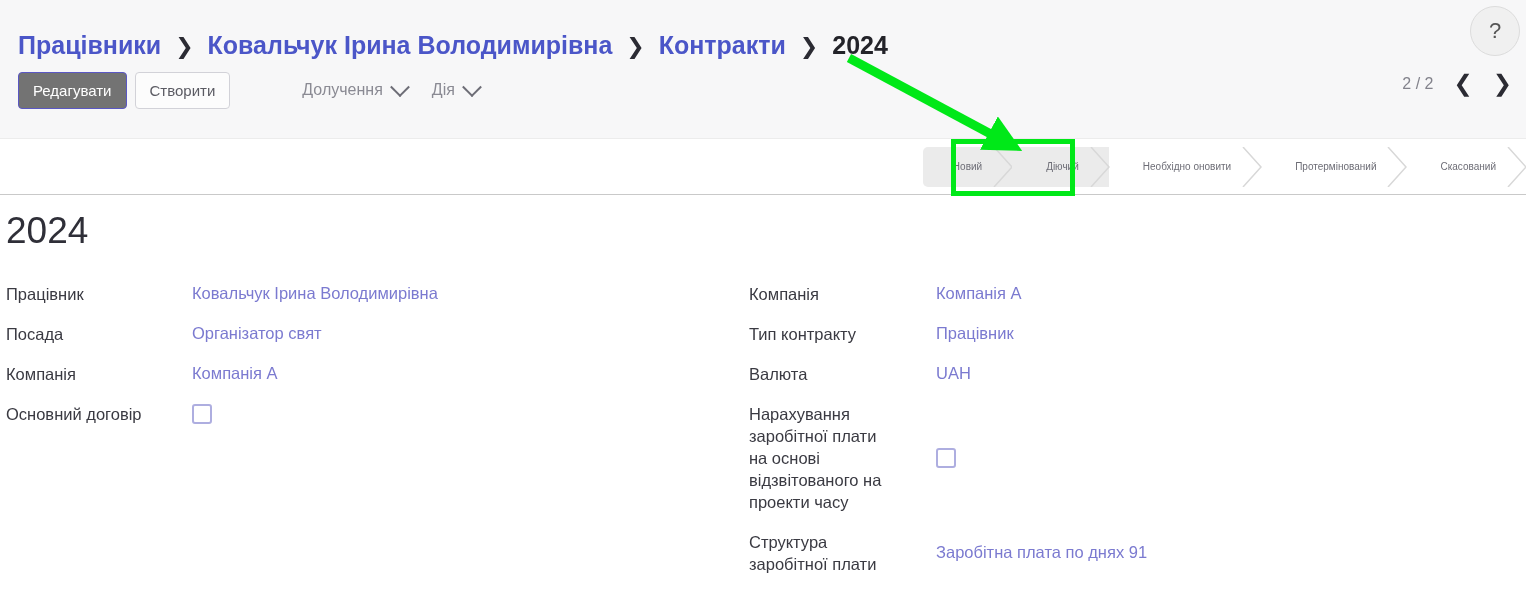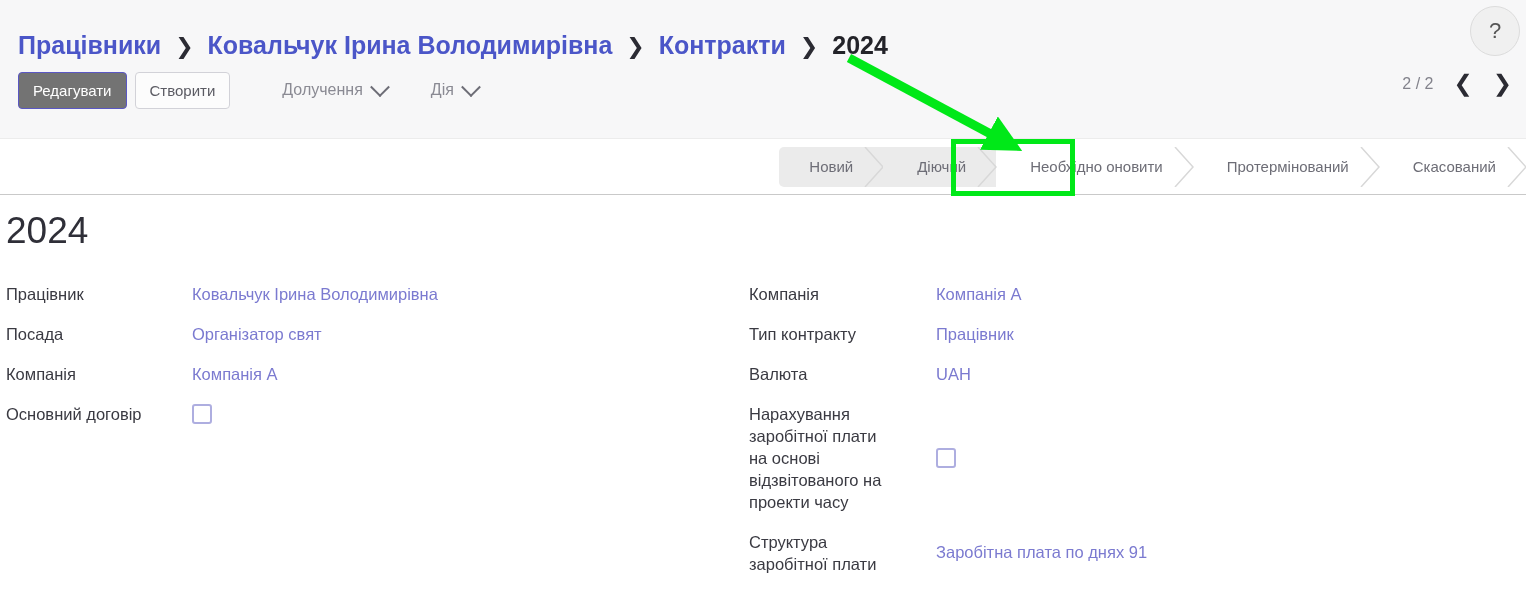--- a/index.html
+++ b/index.html
@@ -87,22 +87,22 @@
   }
   .btn-secondary {
     background: #fcfcfc;
     color: #5b5b63;
     border: 1px solid #d2d2d8;
   }
 
   .toolbar-menus {
     display: flex;
     align-items: center;
-    gap: 44px;
-    margin-left: 52px;
+    gap: 25px;
+    margin-left: 72px;
   }
   .menu-item {
     display: flex;
     align-items: center;
     gap: 10px;
     color: #8a8a93;
     font-size: 16px;
     cursor: pointer;
   }
   .chev-down {
@@ -151,21 +151,21 @@
     display: flex;
     align-items: stretch;
     height: 40px;
     margin-right: 0;
   }
   .status-step {
     display: flex;
     align-items: center;
     position: relative;
     padding: 0 30px 0 34px;
-    font-size: 15px;
+    font-size: 10px;
     color: #6d6d76;
     cursor: pointer;
     white-space: nowrap;
   }
   .status-step.filled {
     background: #ebebeb;
   }
   .status-step.first {
     border-radius: 5px 0 0 5px;
     padding-left: 30px;
@@ -213,21 +213,21 @@
     padding-left: 6px;
     box-sizing: border-box;
   }
   .col-right {
     width: 700px;
     padding-left: 4px;
     box-sizing: border-box;
   }
   .field {
     display: flex;
-    align-items: flex-end;
+    align-items: flex-start;
     margin-bottom: 17px;
   }
   .field-label {
     font-size: 16.5px;
     color: #3a3a42;
     line-height: 22px;
     padding-top: 1px;
   }
   .col-left .field-label { width: 186px; flex: 0 0 186px; }
   .col-right .field-label { width: 187px; flex: 0 0 187px; }

